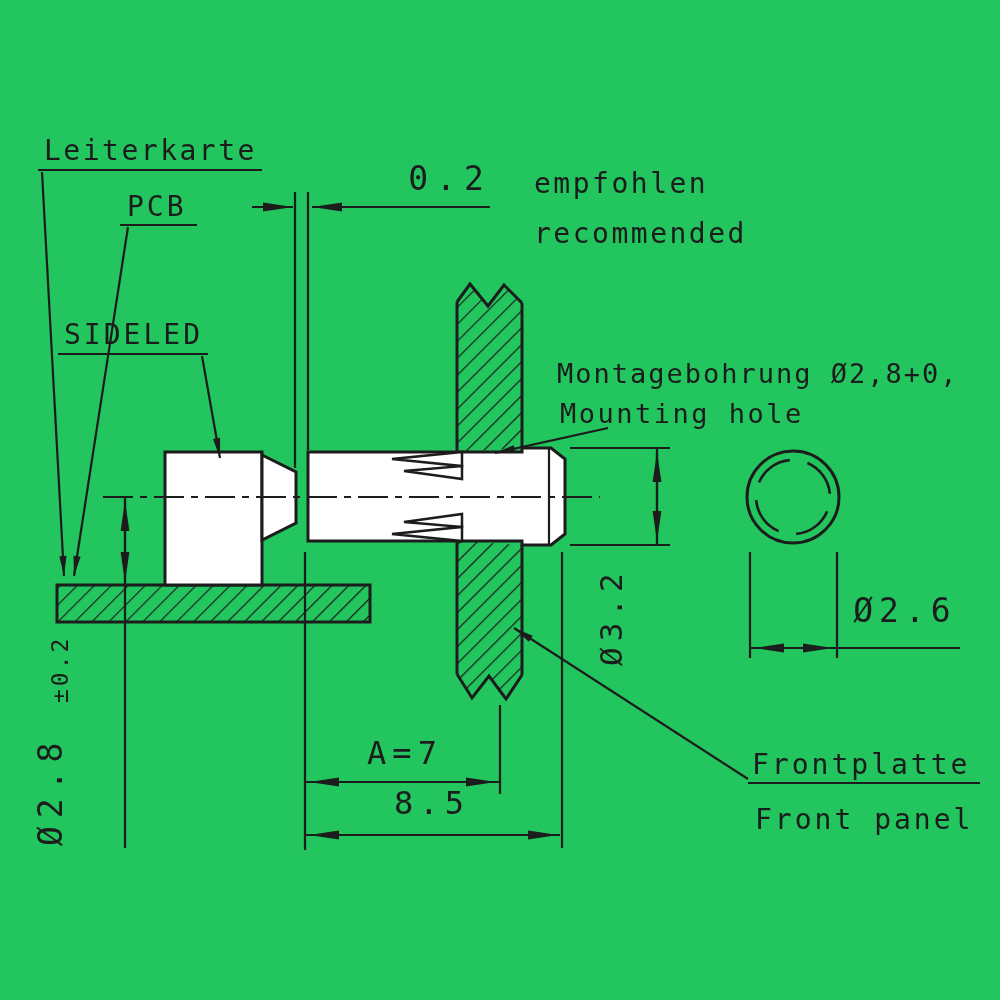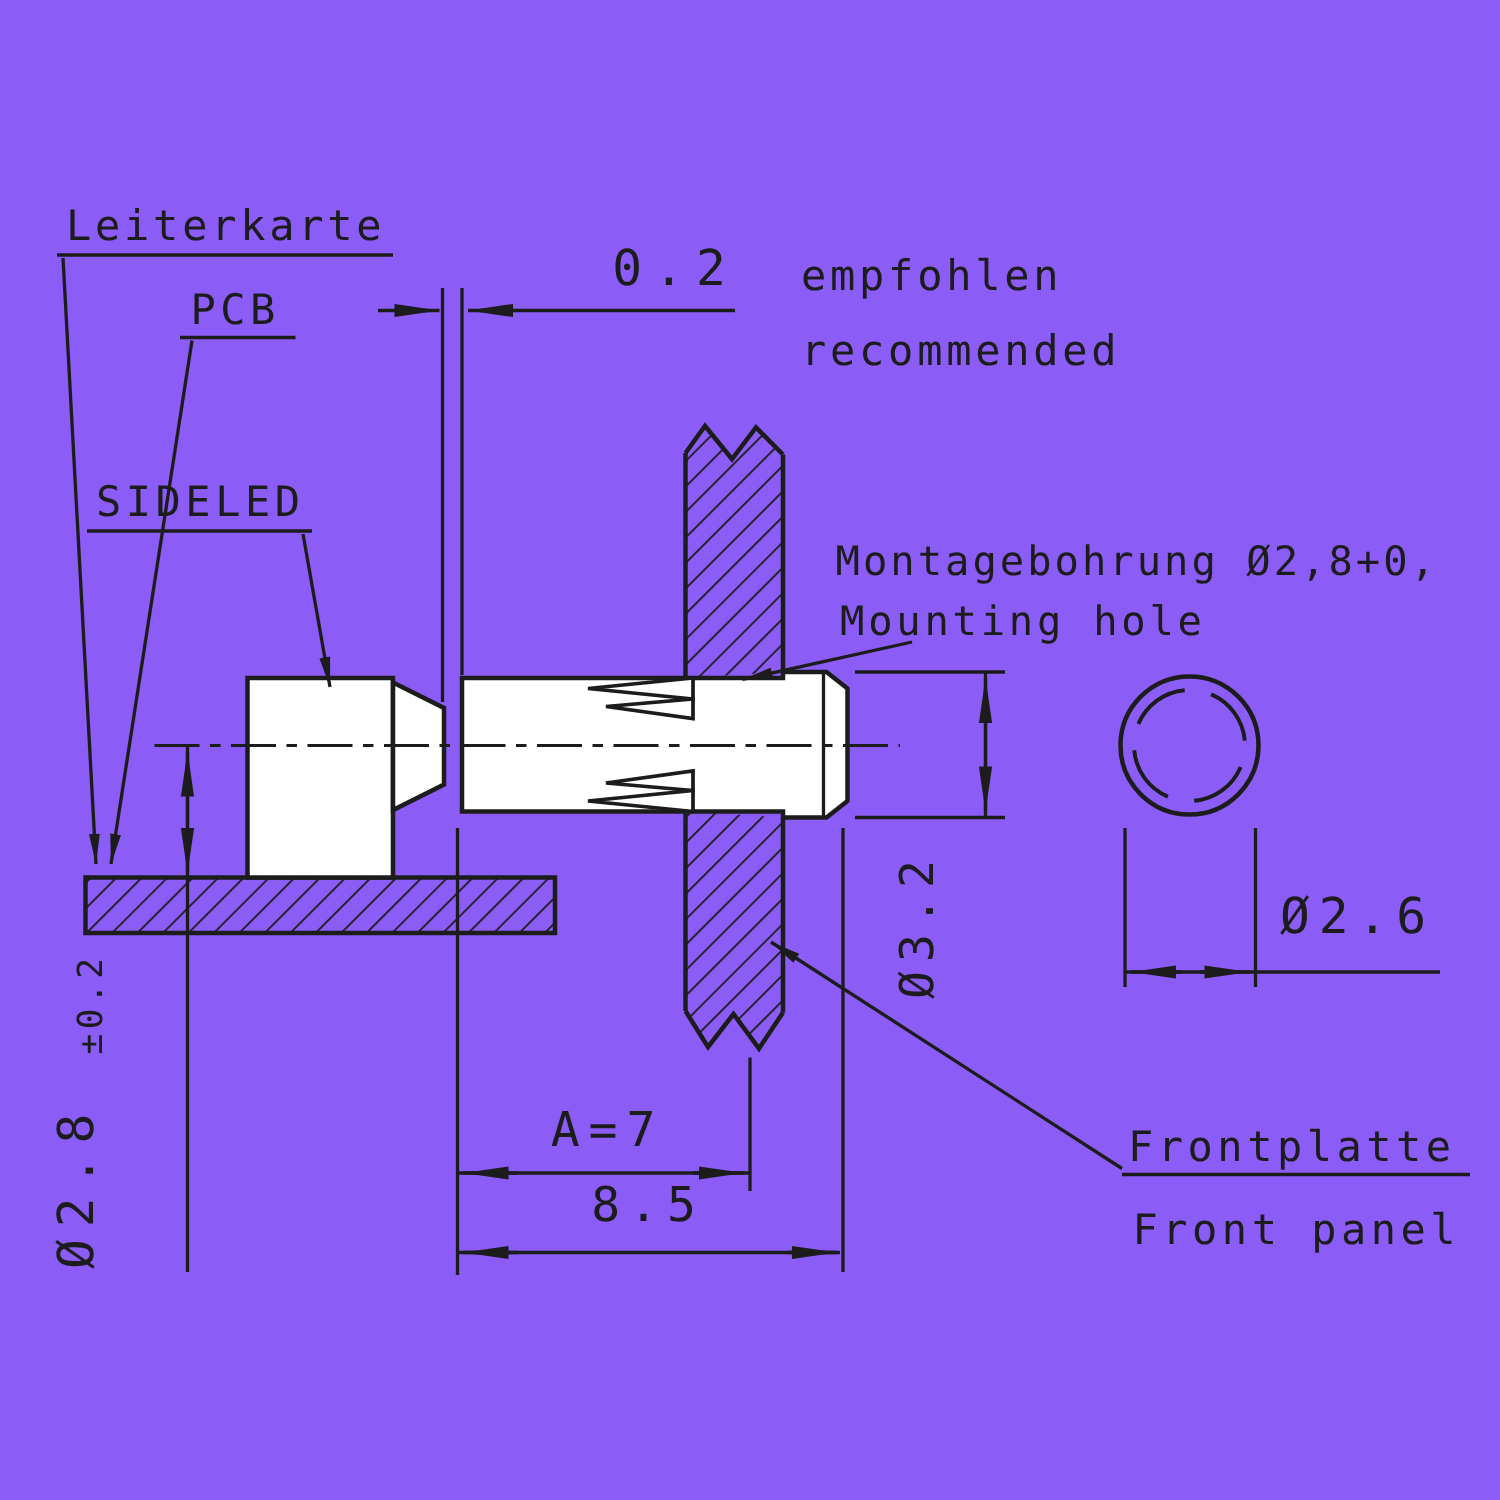--- a/index.html
+++ b/index.html
@@ -1,16 +1,16 @@
 <!DOCTYPE html>
 <html><head>
 <meta charset="utf-8">
 <style>
   html,body{margin:0;padding:0;background:#ffffff;}
-  .stage{width:1000px;height:1000px;position:relative;background:#8b5cf6;overflow:hidden;}
+  .stage{width:1000px;height:1000px;position:relative;background:#22c55e;overflow:hidden;}
   .ln{stroke:#1c1c1c;fill:none;stroke-width:2.2;stroke-linecap:butt;}
   .thick{stroke-width:3;}
   .part{fill:#ffffff;stroke:#1c1c1c;stroke-width:3;}
   .txt{font-family:"DejaVu Sans Mono","Liberation Mono",monospace;fill:#1c1c1c;}
 </style>
 </head>
 <body>
 
 <div class="stage">
 <svg width="1000" height="1000" viewBox="0 0 1000 1000">

